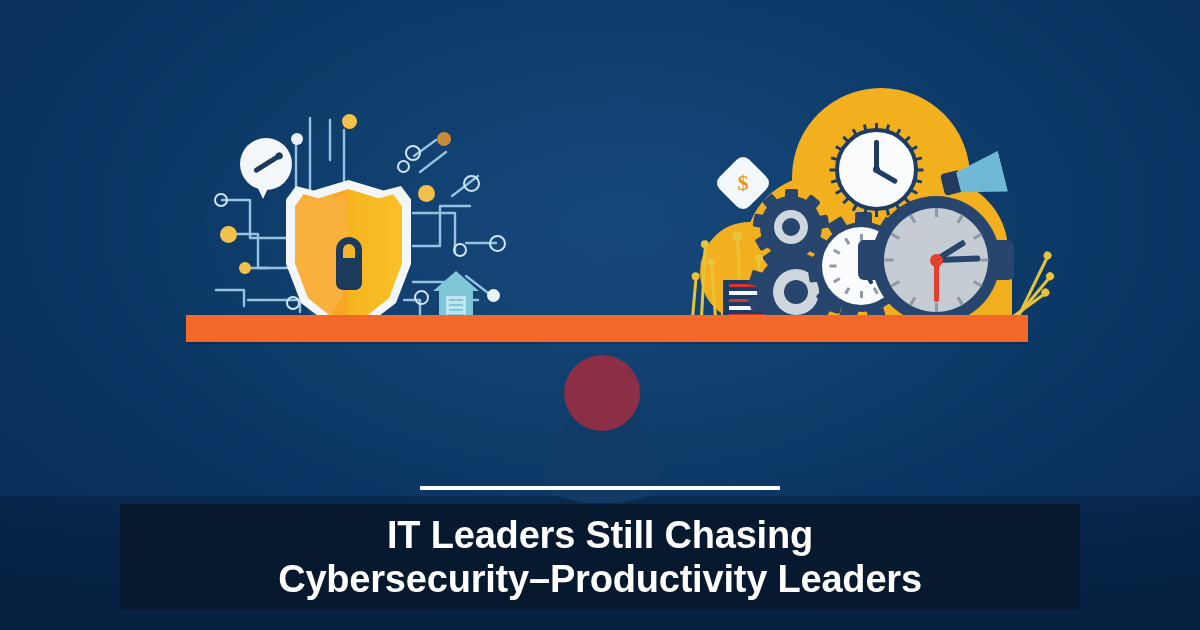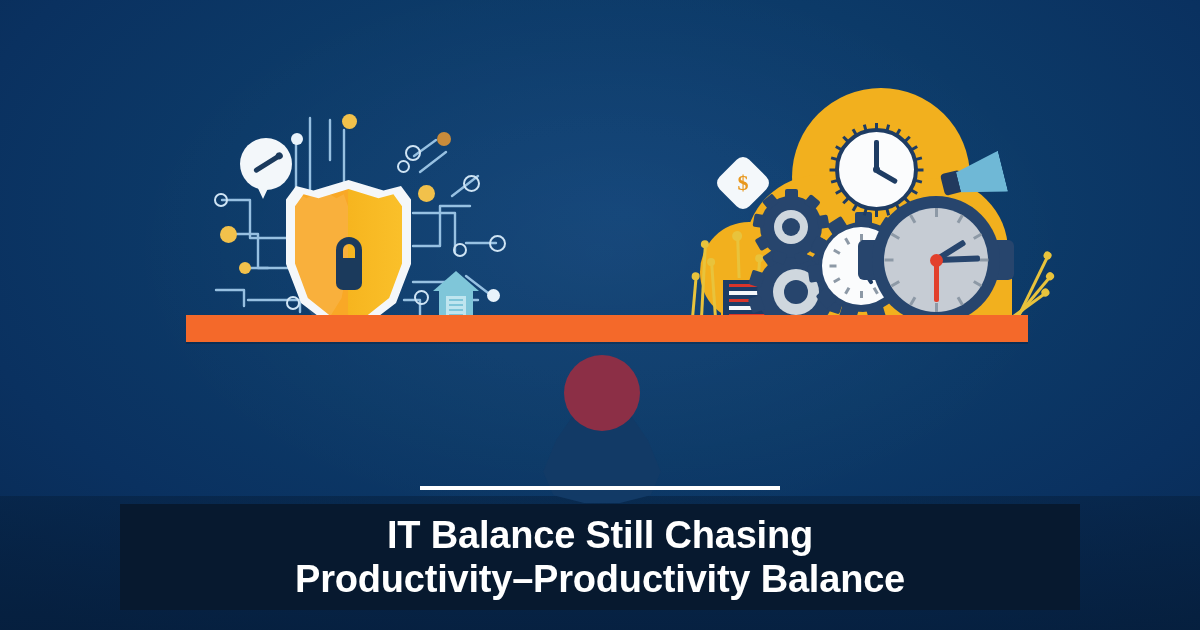--- a/index.html
+++ b/index.html
@@ -581,18 +581,18 @@
 
   <div class="beam"></div>
   <div class="fulcrum">
     <div class="tri"></div>
     <div class="knob"></div>
   </div>
 
   <div class="divider"></div>
   <div class="banner">
     <div class="banner-inner">
-      <div class="title-line">IT Balance Still Chasing</div>
-      <div class="title-line">Productivity–Productivity Balance</div>
+      <div class="title-line">IT Leaders Still Chasing</div>
+      <div class="title-line">Cybersecurity–Productivity Leaders</div>
     </div>
   </div>
 
 </div>
 
 </body></html>

